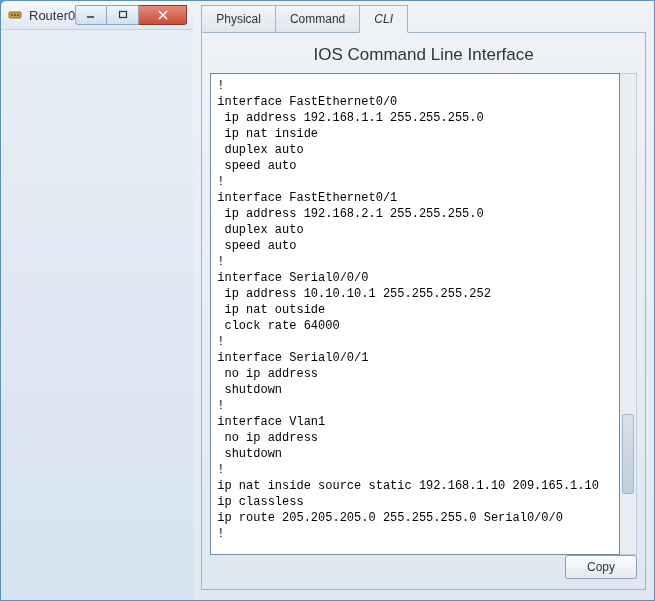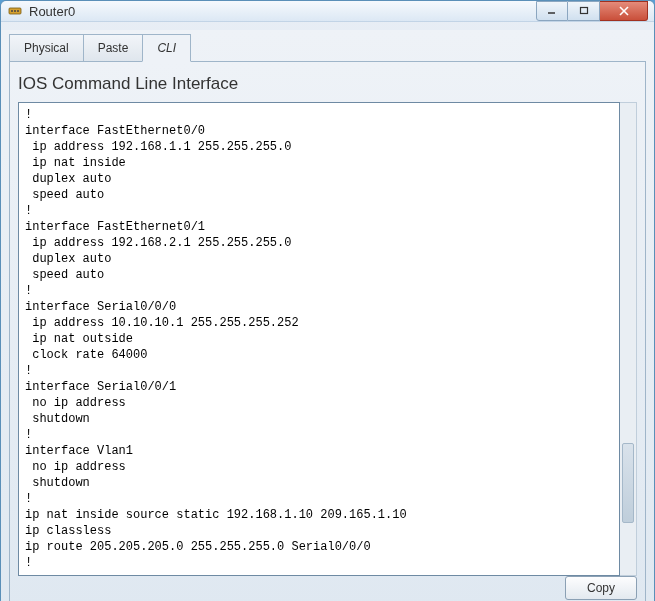--- a/index.html
+++ b/index.html
@@ -11,23 +11,22 @@
     height: 601px;
     overflow: hidden;
   }
   .window {
     width: 655px;
     height: 601px;
     background: linear-gradient(#e8eef5, #d6e3f0);
     border: 1px solid #5a8fb8;
     border-radius: 6px 6px 0 0;
     display: flex;
-    flex-direction: column;
-    position: relative;
-    gap: 8px;
+    flex-direction: row;
+    position: relative;
   }
   .titlebar {
     height: 29px;
     background: linear-gradient(#f5f9fd, #dce8f4);
     border-bottom: 1px solid #c2d4e6;
     display: flex;
     align-items: center;
     padding: 0 6px;
     border-radius: 6px 6px 0 0;
   }
@@ -106,20 +105,21 @@
     flex: 1;
     border: 1px solid #9fb5c9;
     border-top: none;
     background: linear-gradient(#eef2f7, #dfe8f1);
     display: flex;
     flex-direction: column;
     padding: 6px 8px 10px 8px;
     overflow: hidden;
   }
   .panel-title {
+    text-align: center;
     font-size: 17px;
     color: #333;
     margin: 6px 0 8px 0;
   }
   .terminal-wrap {
     flex: 1;
     position: relative;
     display: flex;
   }
   .terminal {
@@ -201,21 +201,21 @@
             <line x1="2" y1="1" x2="10" y2="9" stroke="#fff" stroke-width="1.6"></line>
             <line x1="10" y1="1" x2="2" y2="9" stroke="#fff" stroke-width="1.6"></line>
           </svg>
       </div>
     </div>
   </div>
 
   <div class="content">
     <div class="tabs">
       <div class="tab">Physical</div>
-      <div class="tab">Paste</div>
+      <div class="tab">Command</div>
       <div class="tab active">CLI</div>
     </div>
 
     <div class="tabpanel">
       <div class="panel-title">IOS Command Line Interface</div>
 
       <div class="terminal-wrap">
         <div class="terminal" id="terminal">!
 interface FastEthernet0/0
  ip address 192.168.1.1 255.255.255.0

